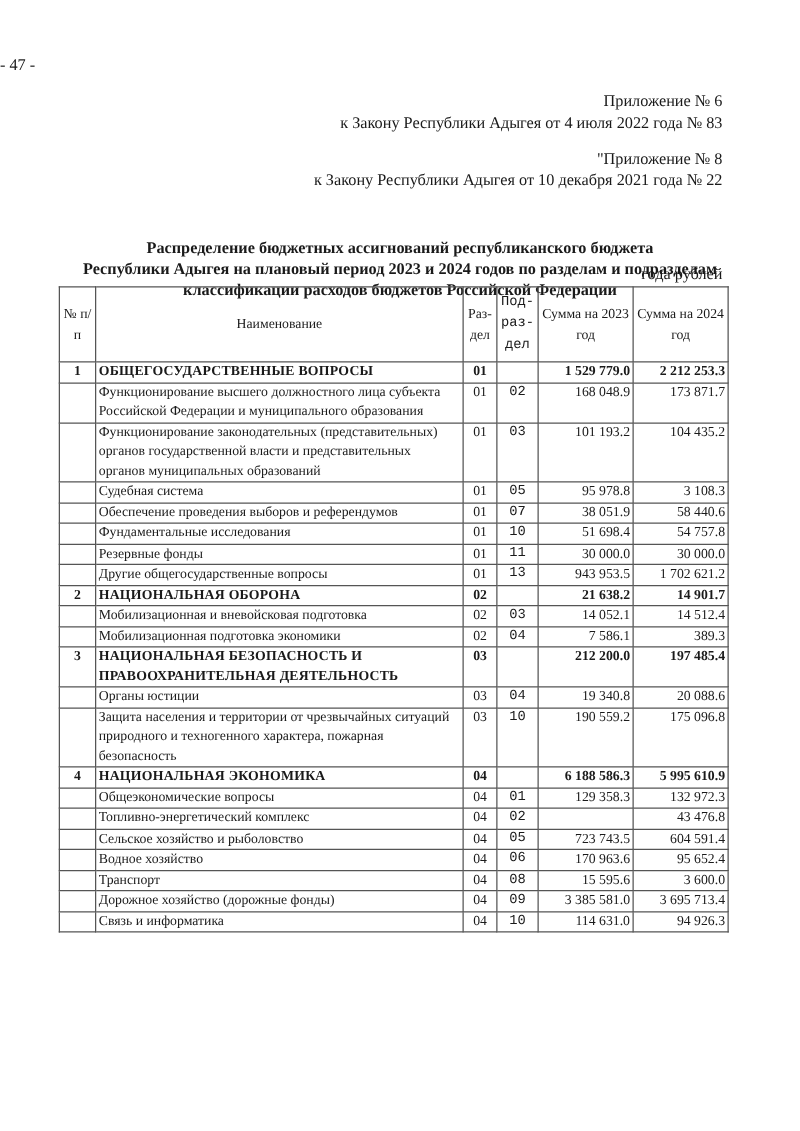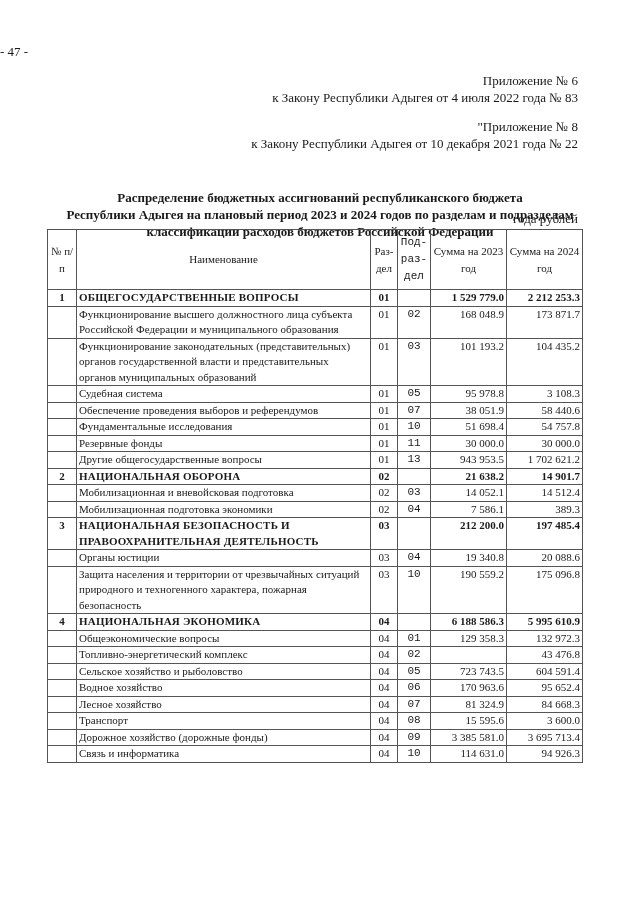--- a/index.html
+++ b/index.html
@@ -209,28 +209,20 @@
       <tr>
         <td class="c-num"></td>
         <td class="c-name">Водное хозяйство</td>
         <td class="c-rz">04</td>
         <td class="c-prz">06</td>
         <td class="c-s1">170 963.6</td>
         <td class="c-s2">95 652.4</td>
       </tr>
       <tr>
         <td class="c-num"></td>
-        <td class="c-name">Лесное хозяйство</td>
-        <td class="c-rz">04</td>
-        <td class="c-prz">07</td>
-        <td class="c-s1">81 324.9</td>
-        <td class="c-s2">84 668.3</td>
-      </tr>
-      <tr>
-        <td class="c-num"></td>
         <td class="c-name">Транспорт</td>
         <td class="c-rz">04</td>
         <td class="c-prz">08</td>
         <td class="c-s1">15 595.6</td>
         <td class="c-s2">3 600.0</td>
       </tr>
       <tr>
         <td class="c-num"></td>
         <td class="c-name">Дорожное хозяйство (дорожные фонды)</td>
         <td class="c-rz">04</td>

